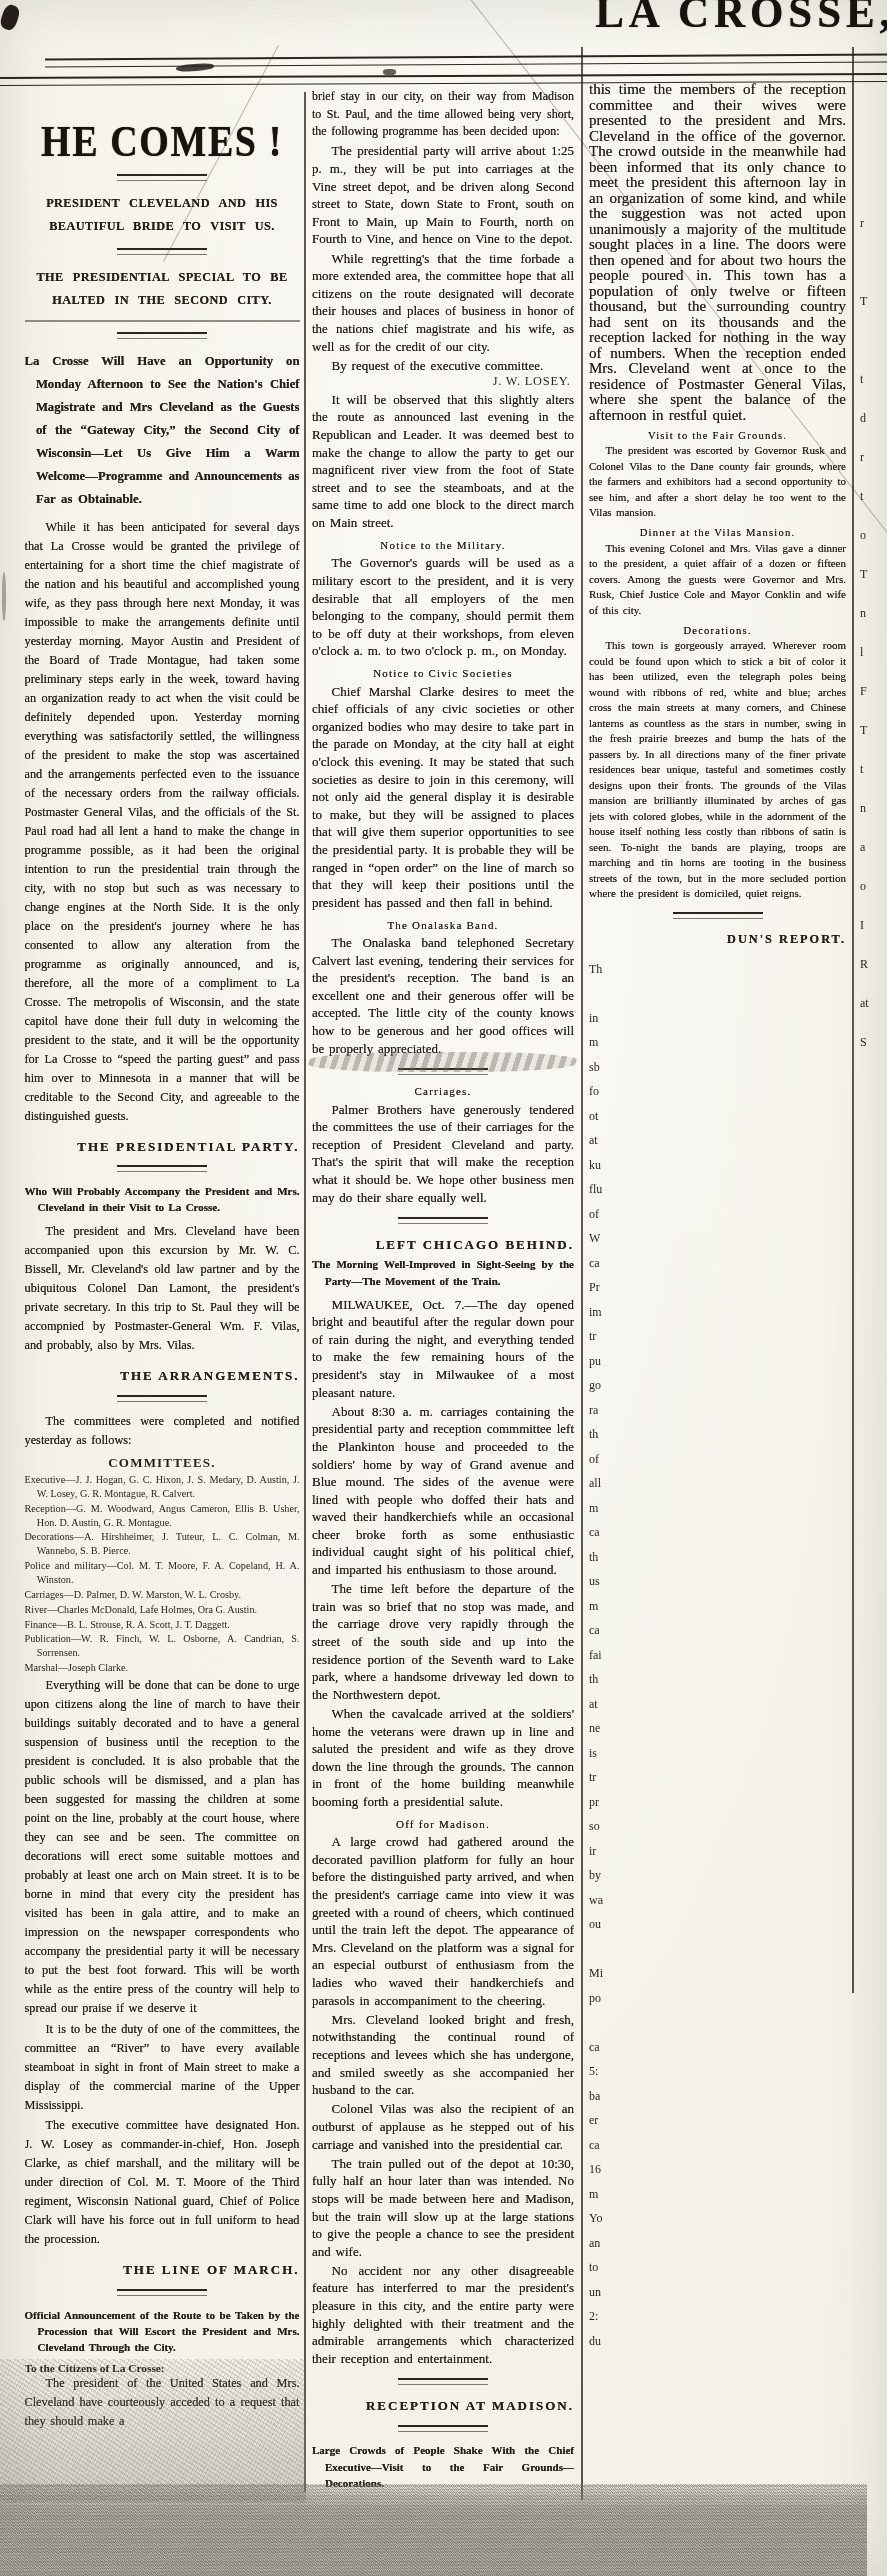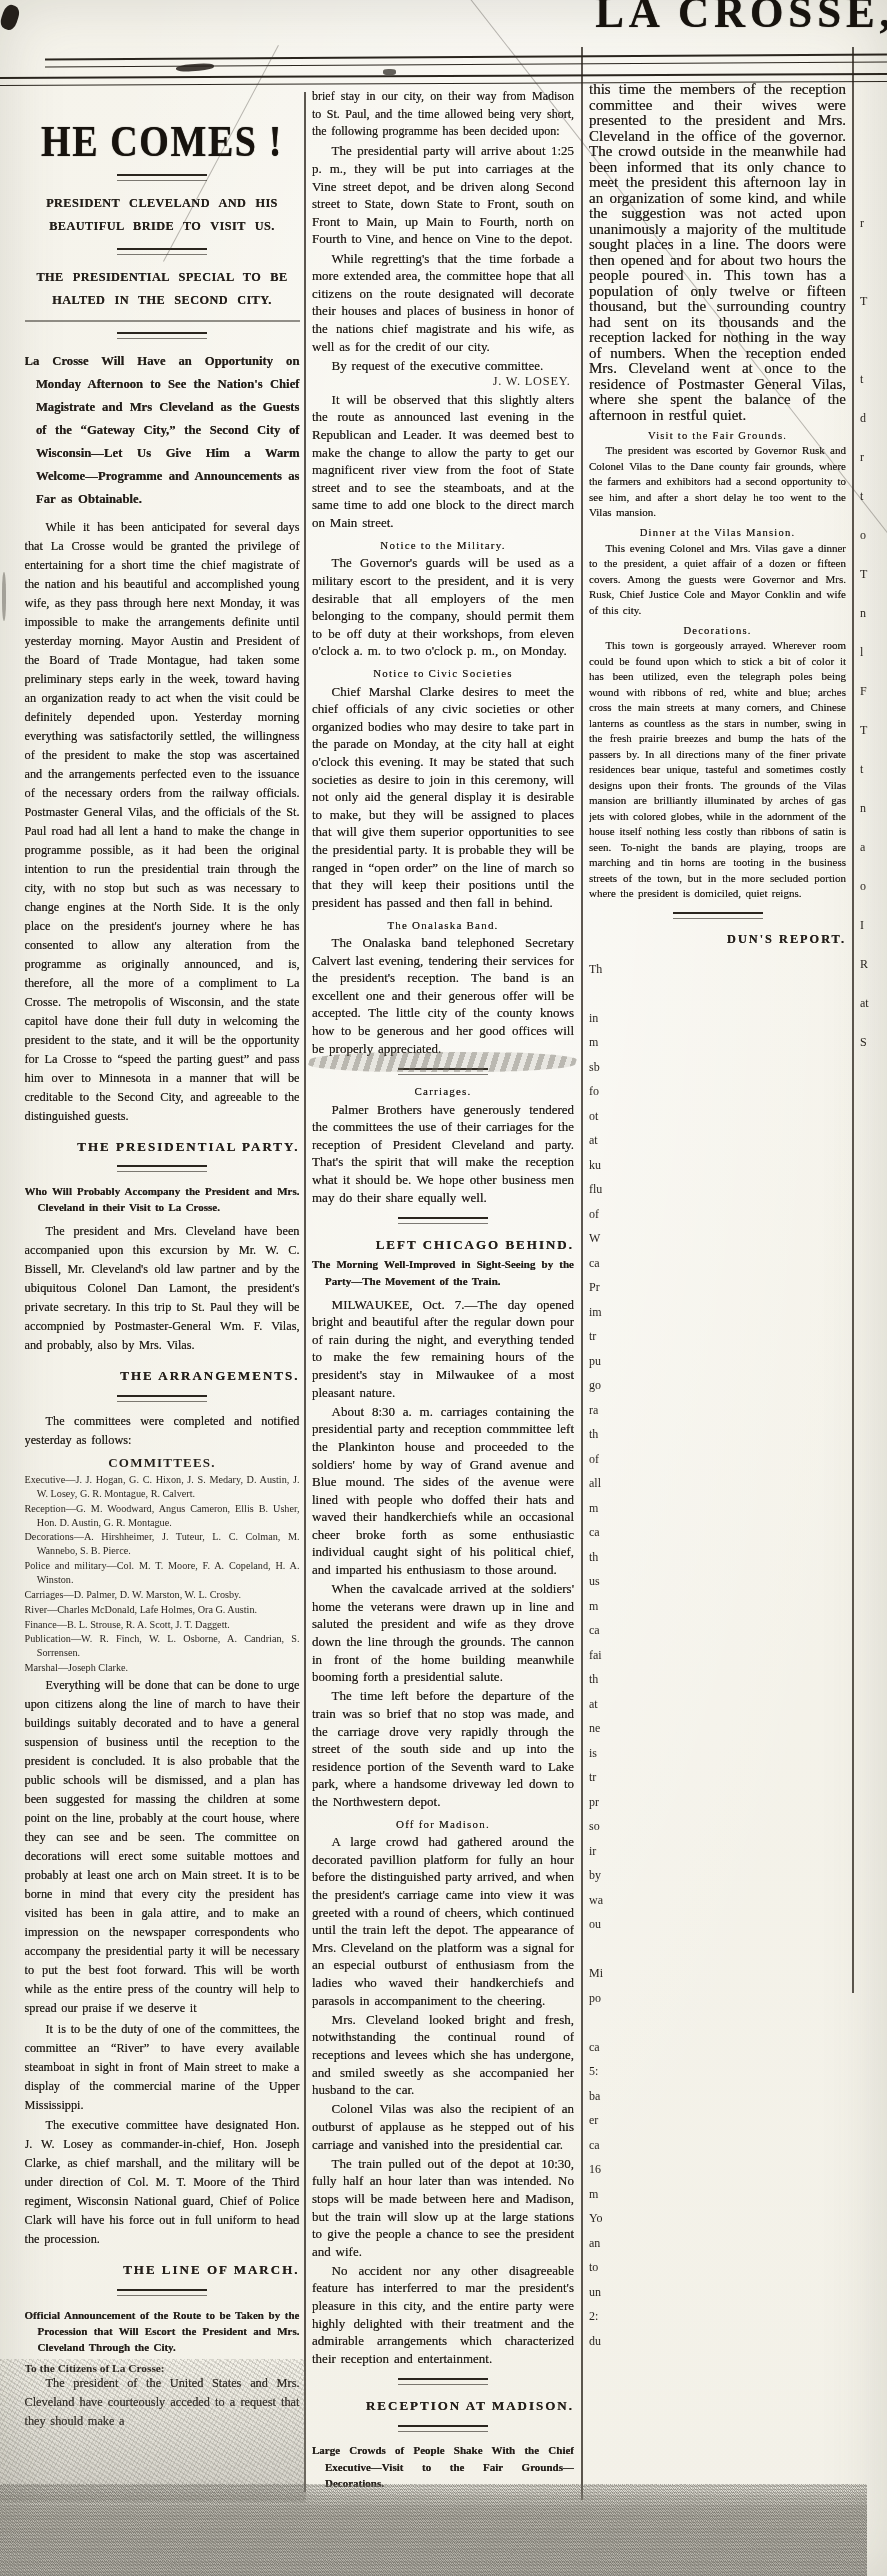--- a/index.html
+++ b/index.html
@@ -153,22 +153,22 @@
       <div class="b minihead">The Onalaska Band.</div>
       <div class="b para">The Onalaska band telephoned Secretary Calvert last evening, tendering their services for the president's reception. The band is an excellent one and their generous offer will be accepted. The little city of the county knows how to be generous and her good offices will be properly appreciated.</div>
       <div class="b rule_s"></div>
       <div class="b minihead">Carriages.</div>
       <div class="b para">Palmer Brothers have generously tendered the committees the use of their carriages for the reception of President Cleveland and party. That's the spirit that will make the reception what it should be. We hope other business men may do their share equally well.</div>
       <div class="b rule_s"></div>
       <div class="b subhead">LEFT CHICAGO BEHIND.</div>
       <div class="b subdeck">The Morning Well-Improved in Sight-Seeing by the Party—The Movement of the Train.</div>
       <div class="b para">MILWAUKEE, Oct. 7.—The day opened bright and beautiful after the regular down pour of rain during the night, and everything tended to make the few remaining hours of the president's stay in Milwaukee of a most pleasant nature.</div>
       <div class="b para">About 8:30 a. m. carriages containing the presidential party and reception commmittee left the Plankinton house and proceeded to the soldiers' home by way of Grand avenue and Blue mound. The sides of the avenue were lined with people who doffed their hats and waved their handkerchiefs while an occasional cheer broke forth as some enthusiastic individual caught sight of his political chief, and imparted his enthusiasm to those around.</div>
+      <div class="b para">The time left before the departure of the train was so brief that no stop was made, and the carriage drove very rapidly through the street of the south side and up into the residence portion of the Seventh ward to Lake park, where a handsome driveway led down to the Northwestern depot.</div>
       <div class="b para">When the cavalcade arrived at the soldiers' home the veterans were drawn up in line and saluted the president and wife as they drove down the line through the grounds. The cannon in front of the home building meanwhile booming forth a presidential salute.</div>
-      <div class="b para">The time left before the departure of the train was so brief that no stop was made, and the carriage drove very rapidly through the street of the south side and up into the residence portion of the Seventh ward to Lake park, where a handsome driveway led down to the Northwestern depot.</div>
       <div class="b minihead">Off for Madison.</div>
       <div class="b para">A large crowd had gathered around the decorated pavillion platform for fully an hour before the distinguished party arrived, and when the president's carriage came into view it was greeted with a round of cheers, which continued until the train left the depot. The appearance of Mrs. Cleveland on the platform was a signal for an especial outburst of enthusiasm from the ladies who waved their handkerchiefs and parasols in accompaniment to the cheering.</div>
       <div class="b para">Mrs. Cleveland looked bright and fresh, notwithstanding the continual round of receptions and levees which she has undergone, and smiled sweetly as she accompanied her husband to the car.</div>
       <div class="b para">Colonel Vilas was also the recipient of an outburst of applause as he stepped out of his carriage and vanished into the presidential car.</div>
       <div class="b para">The train pulled out of the depot at 10:30, fully half an hour later than was intended. No stops will be made between here and Madison, but the train will slow up at the large stations to give the people a chance to see the president and wife.</div>
       <div class="b para">No accident nor any other disagreeable feature has interferred to mar the president's pleasure in this city, and the entire party were highly delighted with their treatment and the admirable arrangements which characterized their reception and entertainment.</div>
       <div class="b rule_s"></div>
       <div class="b subhead">RECEPTION AT MADISON.</div>
       <div class="b rule_s"></div>
       <div class="b subdeck">Large Crowds of People Shake With the Chief Executive—Visit to the Fair Grounds—Decorations.</div>

